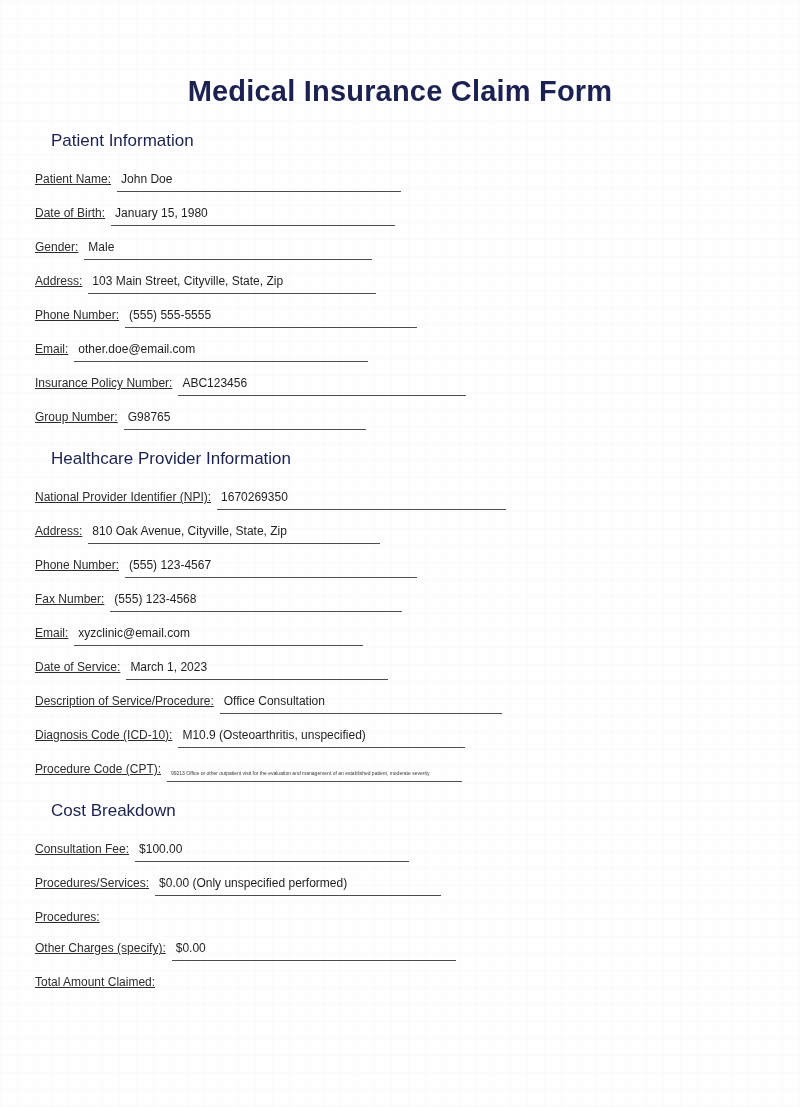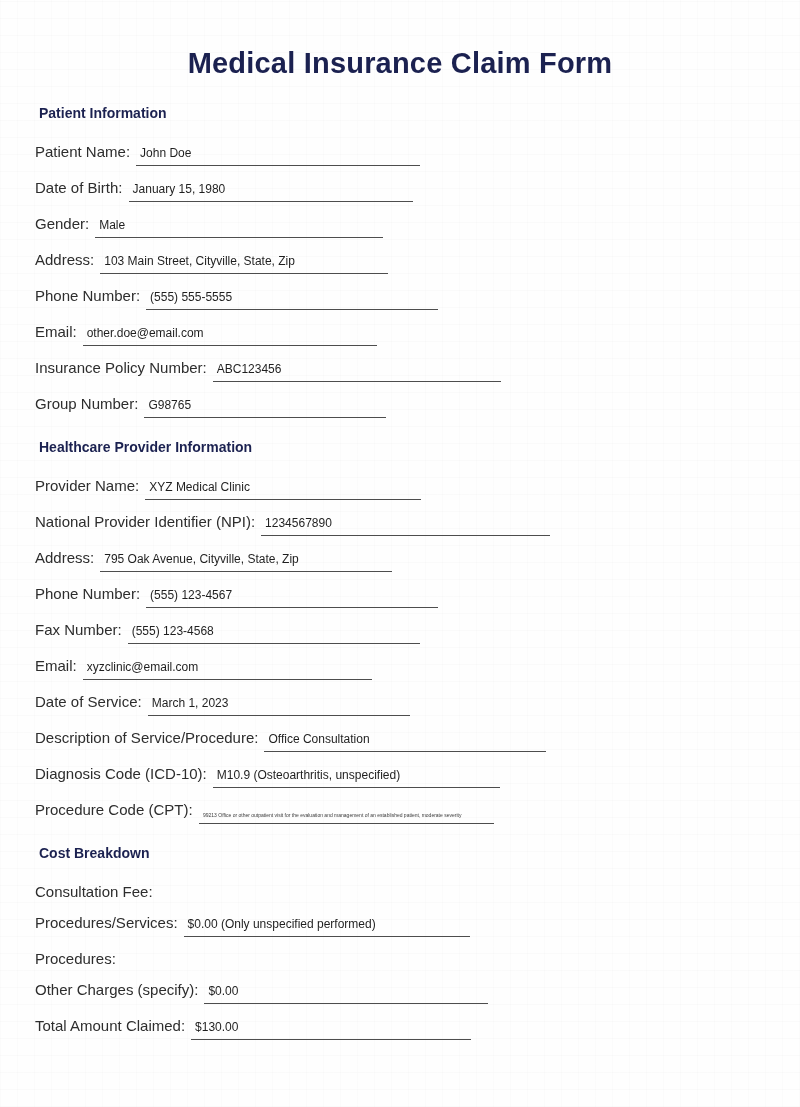--- a/index.html
+++ b/index.html
@@ -1,55 +1,56 @@
 <!DOCTYPE html>
 <html><head>
 <meta charset="utf-8">
 <style>
   html,body{margin:0;padding:0;background:#ffffff;}
   .page{
     position:relative;
     width:800px;height:1107px;
     box-sizing:border-box;
-    padding:46px 35px 0 35px;
+    padding:74px 35px 0 35px;
     background-color:#fefefe;
     background-image:
       repeating-linear-gradient(0deg, rgba(0,0,0,0.015) 0 1px, transparent 1px 17px),
       repeating-linear-gradient(90deg, rgba(0,0,0,0.012) 0 1px, transparent 1px 17px);
     font-family:"Liberation Sans", sans-serif;
     overflow:hidden;
   }
   .title{
     margin:0 0 22px 0;
     line-height:34px;
     font-size:29px;
     font-weight:bold;
     text-align:center;
     color:#1b2150;
     letter-spacing:0.2px;
   }
   .sec-heading{
-    font-size:14px;
+    font-size:17px;
     line-height:22px;
-    font-weight:bold;
+    font-weight:normal;
     color:#1b2150;
-    margin:18px 0 18px 4px;
+    margin:18px 0 18px 16px;
   }
   .row{
     display:flex;
     align-items:baseline;
     line-height:19px;
     margin-bottom:12px;
     white-space:nowrap;
   }
   .lbl{
-    font-size:15px;
+    font-size:12px;
     color:#2d2d2d;
     margin-right:6px;
     flex:none;
+    text-decoration:underline;
   }
   .val{
     flex:none;
     font-size:12px;
     color:#1f1f1f;
     border-bottom:1px solid #4d4d4d;
     padding:0 0 2px 4px;
     overflow:hidden;
   }
   .tiny-text{
@@ -99,30 +100,26 @@
     <span class="val" style="width:284px">ABC123456</span>
   </div>
   <div class="row">
     <span class="lbl">Group Number:</span>
     <span class="val" style="width:238px">G98765</span>
   </div>
 
   <div class="sec-heading">Healthcare Provider Information</div>
 
   <div class="row">
-    <span class="lbl">Provider Name:</span>
-    <span class="val" style="width:272px">XYZ Medical Clinic</span>
-  </div>
-  <div class="row">
     <span class="lbl">National Provider Identifier (NPI):</span>
-    <span class="val" style="width:285px">1234567890</span>
+    <span class="val" style="width:285px">1670269350</span>
   </div>
   <div class="row">
     <span class="lbl">Address:</span>
-    <span class="val" style="width:288px">795 Oak Avenue, Cityville, State, Zip</span>
+    <span class="val" style="width:288px">810 Oak Avenue, Cityville, State, Zip</span>
   </div>
   <div class="row">
     <span class="lbl">Phone Number:</span>
     <span class="val" style="width:288px">(555) 123-4567</span>
   </div>
   <div class="row">
     <span class="lbl">Fax Number:</span>
     <span class="val" style="width:288px">(555) 123-4568</span>
   </div>
   <div class="row">
@@ -145,30 +142,30 @@
   </div>
   <div class="row">
     <span class="lbl">Procedure Code (CPT):</span>
     <span class="val" style="width:291px"><span class="tiny-text">99213 Office or other outpatient visit for the evaluation and management of an established patient, moderate severity</span></span>
   </div>
 
   <div class="sec-heading">Cost Breakdown</div>
 
   <div class="row">
     <span class="lbl">Consultation Fee:</span>
+    <span class="val" style="width:270px">$100.00</span>
   </div>
   <div class="row">
     <span class="lbl">Procedures/Services:</span>
     <span class="val" style="width:282px">$0.00 (Only unspecified performed)</span>
   </div>
   <div class="row">
     <span class="lbl">Procedures:</span>
   </div>
   <div class="row">
     <span class="lbl">Other Charges (specify):</span>
     <span class="val" style="width:280px">$0.00</span>
   </div>
   <div class="row">
     <span class="lbl">Total Amount Claimed:</span>
-    <span class="val" style="width:276px">$130.00</span>
   </div>
 
 </div>
 
 </body></html>

